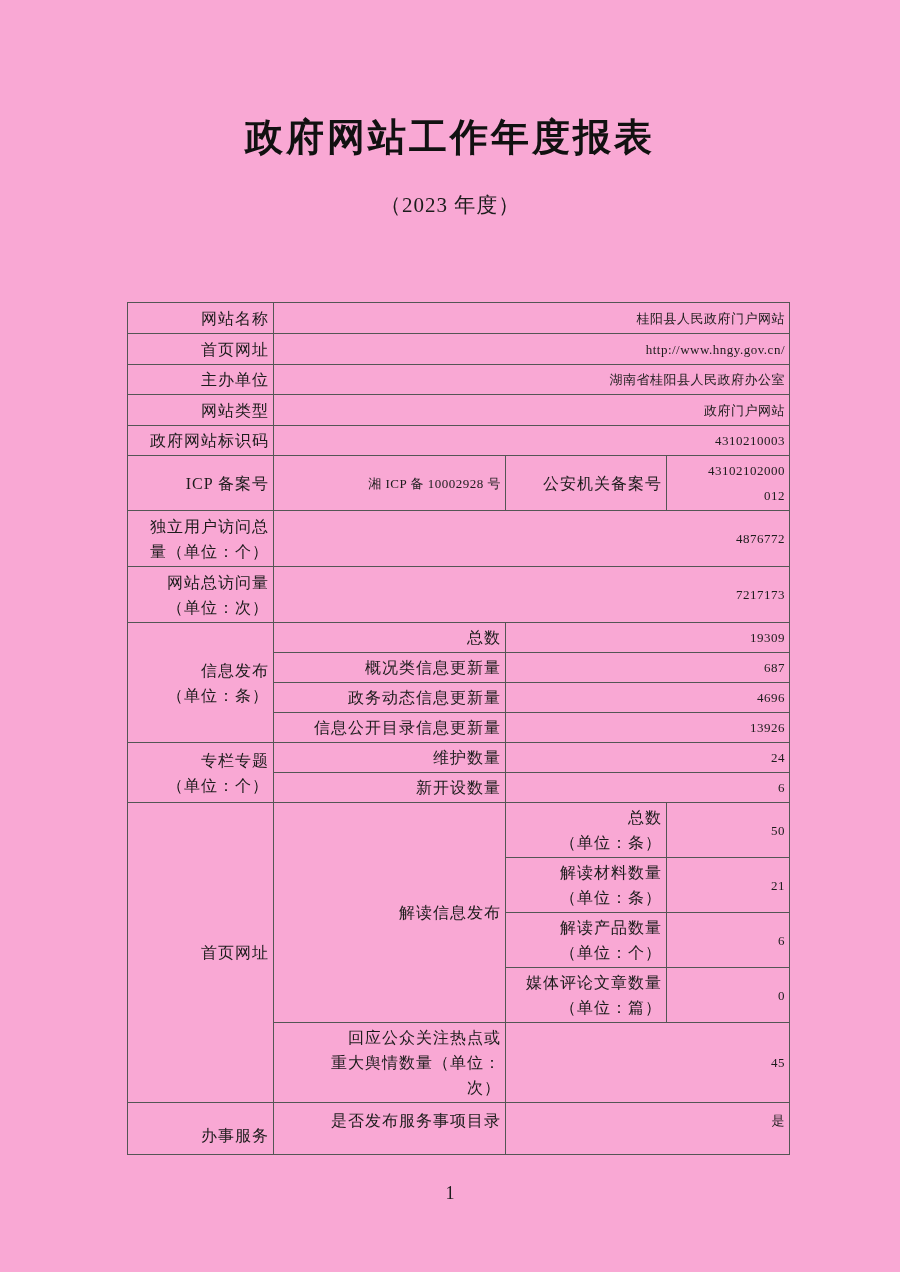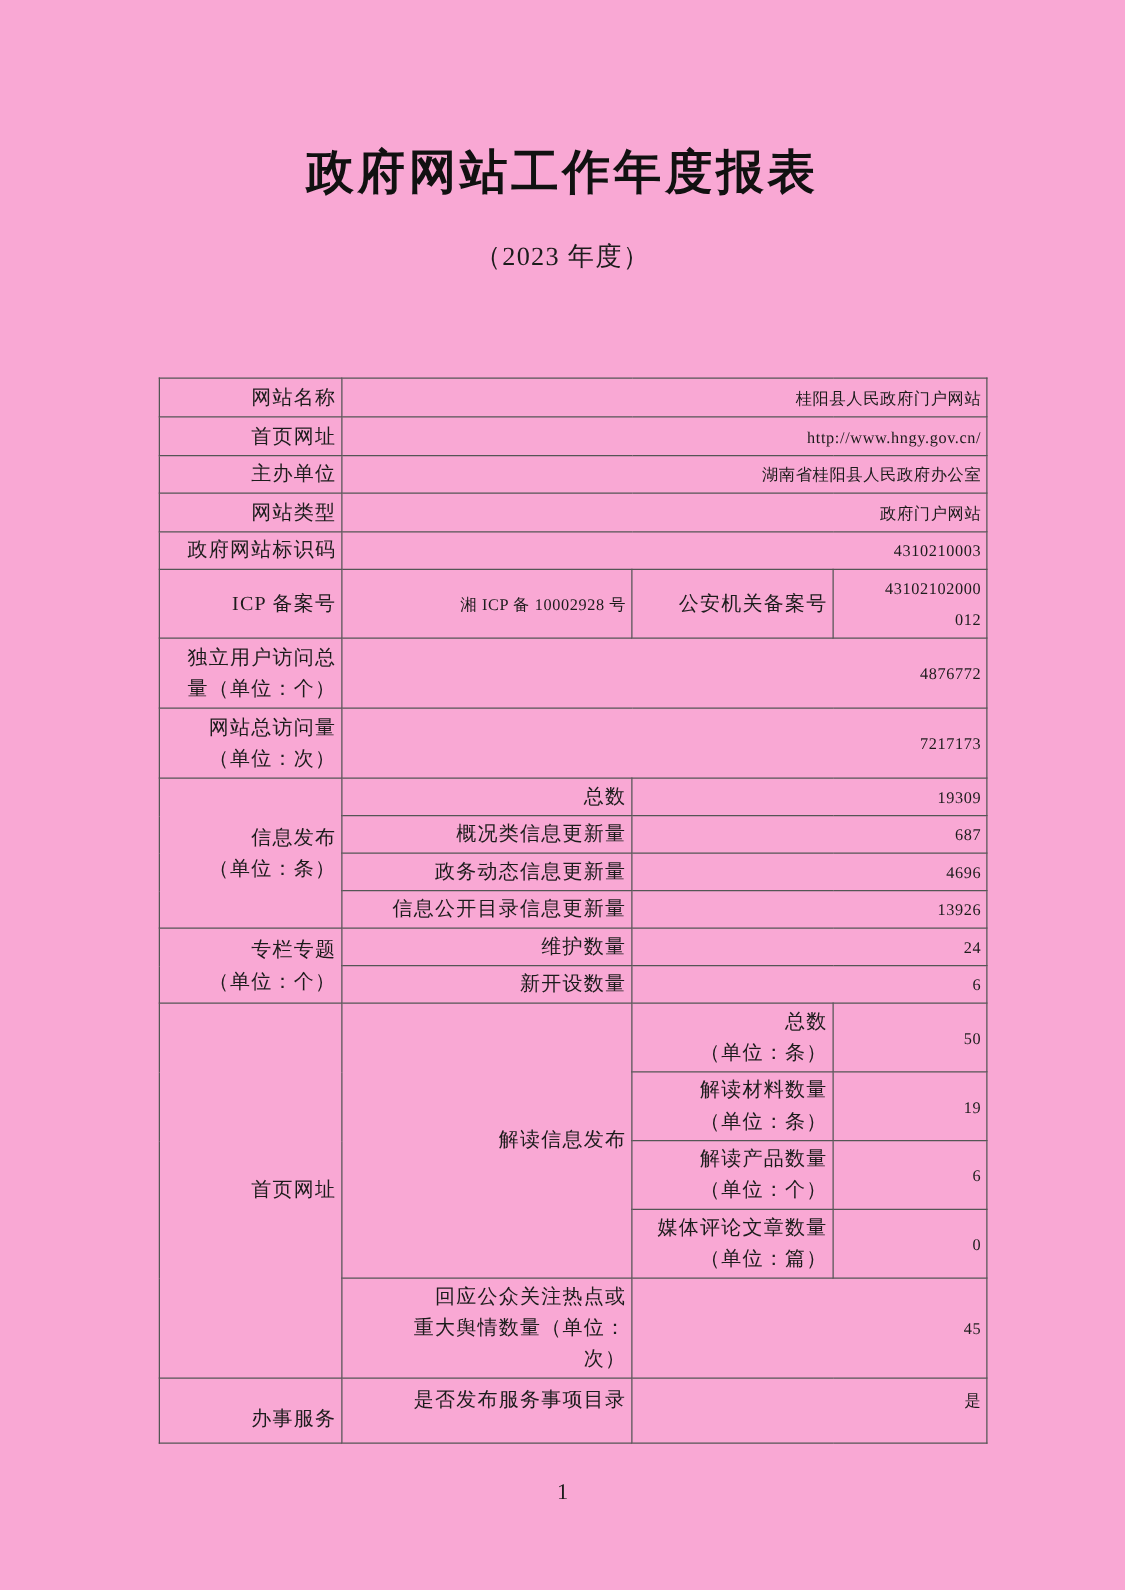--- a/index.html
+++ b/index.html
@@ -168,21 +168,21 @@
     <tr style="height:52px">
       <td rowspan="5">首页网址</td>
       <td rowspan="4">解读信息发布</td>
       <td class="pre">总数
 （单位：条）</td>
       <td class="val">50</td>
     </tr>
     <tr style="height:52px">
       <td class="pre">解读材料数量
 （单位：条）</td>
-      <td class="val">19</td>
+      <td class="val">21</td>
     </tr>
     <tr style="height:52px">
       <td class="pre">解读产品数量
 （单位：个）</td>
       <td class="val">6</td>
     </tr>
     <tr style="height:52px">
       <td class="pre">媒体评论文章数量
 （单位：篇）</td>
       <td class="val">0</td>

